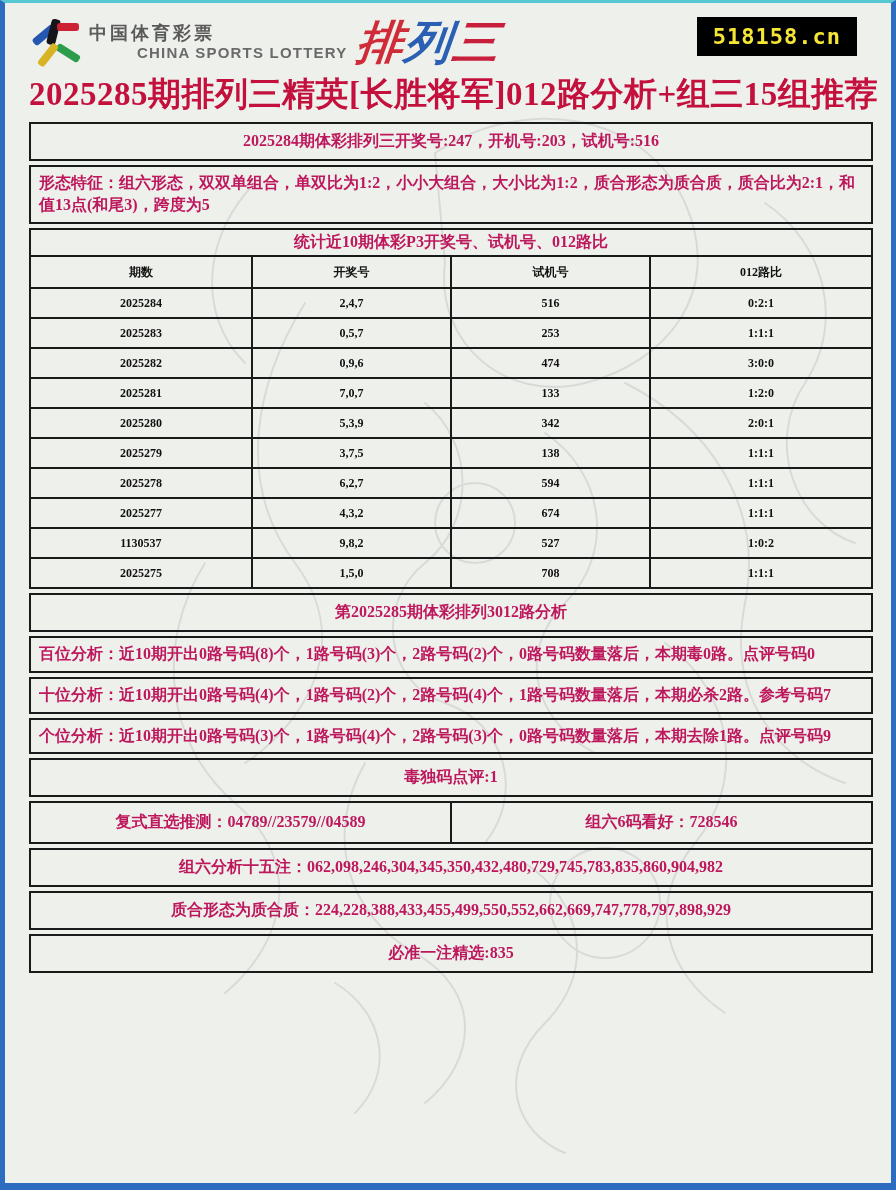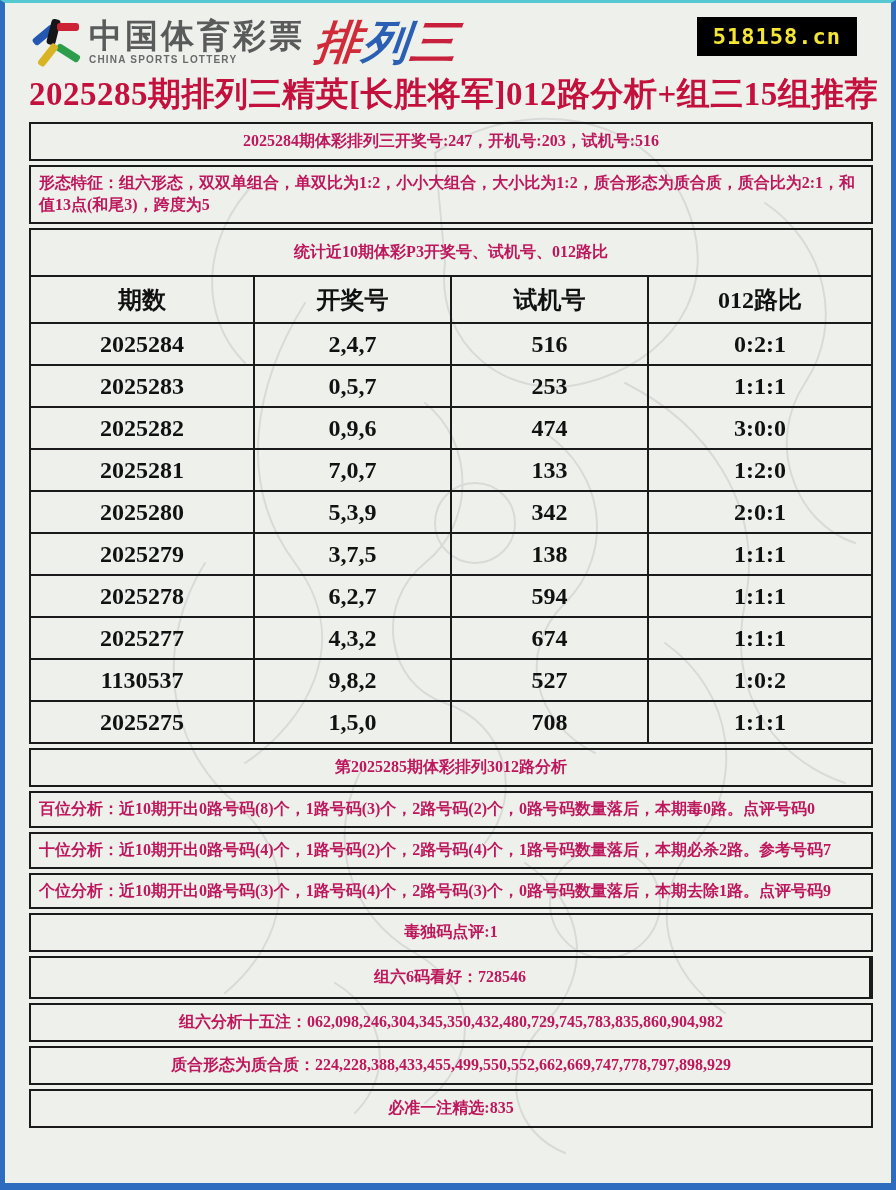--- a/index.html
+++ b/index.html
@@ -18,22 +18,22 @@
   
   .hdr{display:flex;align-items:center;height:54px;position:relative;margin-top:4px;}
   .logo-mark{position:relative;width:52px;height:50px;flex:0 0 52px;margin-right:8px;}
   .stick{position:absolute;width:26px;height:8px;border-radius:3px;}
   .st-black{background:#15151a;width:9px;height:26px;left:20px;top:2px;transform:rotate(14deg);}
   .st-red{background:#cc2233;left:28px;top:6px;width:22px;}
   .st-blue{background:#2458b0;left:2px;top:14px;transform:rotate(-40deg);}
   .st-green{background:#2c9e4b;left:26px;top:32px;transform:rotate(32deg);}
   .st-yellow{background:#d8b424;left:6px;top:34px;transform:rotate(-52deg);}
   .brand{display:flex;flex-direction:column;line-height:1;margin-right:10px;}
-  .brand-cn{font-size:33px;font-weight:bold;color:#5a5a5a;letter-spacing:3px;font-family:"Liberation Sans",sans-serif;}
-  .brand-en{font-size:10px;font-weight:bold;color:#6a6a6a;letter-spacing:1.2px;margin-top:3px;font-family:"Liberation Sans",sans-serif;}
+  .brand-cn{font-size:18px;font-weight:bold;color:#5a5a5a;letter-spacing:3px;font-family:"Liberation Sans",sans-serif;}
+  .brand-en{font-size:15px;font-weight:bold;color:#6a6a6a;letter-spacing:1.2px;margin-top:3px;font-family:"Liberation Sans",sans-serif;margin-left:48px;}
   .product{font-size:46px;font-weight:bold;font-style:italic;line-height:1;letter-spacing:2px;font-family:"Liberation Sans",sans-serif;transform:skew(-6deg);}
   .badge{
     position:absolute;right:16px;top:2px;background:#000;color:#f5e636;
     font-size:22px;font-weight:bold;padding:7px 16px;letter-spacing:1px;
     font-family:"DejaVu Sans Mono",monospace;
   }
 
   
   .main-title{
     font-size:33px;font-weight:bold;color:#c4103c;
@@ -41,23 +41,23 @@
   }
 
   
   .box{border:2px solid #1a1a1a;margin-bottom:4px;background:transparent;}
   .txt-c{text-align:center;}
   .box-pad{padding:7px 6px;}
   .fs20{font-size:16px;font-weight:bold;color:#be185d;}
   .para{padding:5px 8px;line-height:1.42;text-align:left;}
 
   
-  .tbl-title{border-bottom:2px solid #1a1a1a;padding:12px 4px;}
+  .tbl-title{border-bottom:2px solid #1a1a1a;padding:2px 4px;}
   table{width:100%;border-collapse:collapse;}
-  th,td{border:2px solid #1a1a1a;text-align:center;font-size:24px;font-weight:bold;color:#111;padding:6.5px 4px;}
+  th,td{border:2px solid #1a1a1a;text-align:center;font-size:12px;font-weight:bold;color:#111;padding:6.5px 4px;}
   th{font-weight:bold;}
   table tr th:first-child,table tr td:first-child{border-left:none;}
   table tr th:last-child,table tr td:last-child{border-right:none;}
   table tr:last-child td{border-bottom:none;}
   thead tr th{border-top:none;}
 
   
   .duo{display:flex;}
   .duo-cell{flex:1;text-align:center;padding:9px 4px;}
   .duo-cell:first-child{border-right:2px solid #1a1a1a;}
@@ -188,20 +188,21 @@
 
     <div class="box box-pad txt-c fs20">第2025285期体彩排列3012路分析</div>
 
     <div class="box para fs20">百位分析：近10期开出0路号码(8)个，1路号码(3)个，2路号码(2)个，0路号码数量落后，本期毒0路。点评号码0</div>
     <div class="box para fs20">十位分析：近10期开出0路号码(4)个，1路号码(2)个，2路号码(4)个，1路号码数量落后，本期必杀2路。参考号码7</div>
     <div class="box para fs20">个位分析：近10期开出0路号码(3)个，1路号码(4)个，2路号码(3)个，0路号码数量落后，本期去除1路。点评号码9</div>
 
     <div class="box box-pad txt-c fs20">毒独码点评:1</div>
 
     <div class="box duo">
+      <div class="duo-cell fs20">复式直选推测：04789//23579//04589</div>
       <div class="duo-cell fs20">组六6码看好：728546</div>
     </div>
 
     <div class="box box-pad txt-c fs20">组六分析十五注：062,098,246,304,345,350,432,480,729,745,783,835,860,904,982</div>
     <div class="box box-pad txt-c fs20">质合形态为质合质：224,228,388,433,455,499,550,552,662,669,747,778,797,898,929</div>
 
     <div class="box box-pad txt-c fs20">必准一注精选:835</div>
 
   </div>
 </div>

